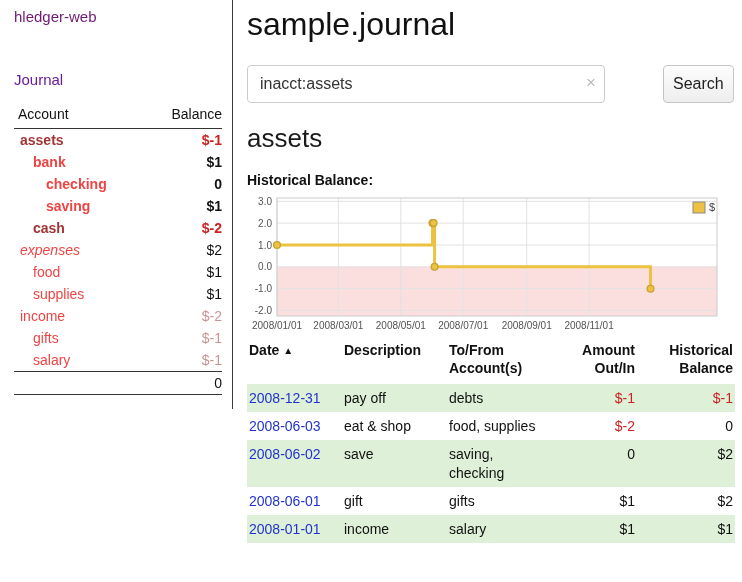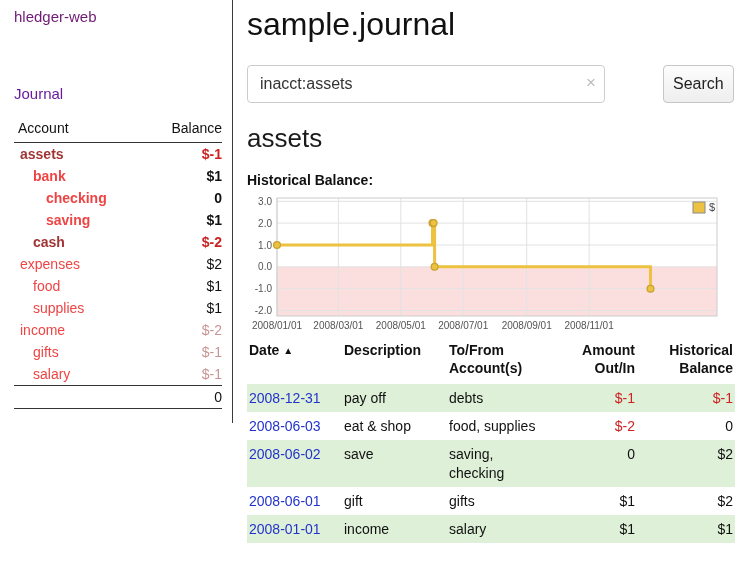--- a/index.html
+++ b/index.html
@@ -11,21 +11,21 @@
   .app { display:flex; align-items:flex-start; width:742px; height:582px; }
 
   
   .sidebar {
     width:233px; flex:none;
     padding:8px 10px 14px 14px;
     border-right:1px solid #3a3a3a;
   }
   .sidebar a { text-decoration:none; }
   .app-title { display:block; color:#701a75; font-size:15px; }
-  .journal-link { display:block; margin-top:60px; color:#6a1b9a; font-size:15px; }
+  .journal-link { display:block; margin-top:46px; color:#6a1b9a; font-size:15px; }
   table.accounts { width:208px; margin-top:16px; border-collapse:collapse; font-size:14px; }
   .accounts th { font-weight:400; text-align:left; font-size:14px; padding:2px 0 6px 4px; border-bottom:1px solid #333; }
   .accounts th.bal { text-align:right; padding-right:0; }
   .accounts td { padding:3px 0; white-space:nowrap; }
   .accounts td.bal { text-align:right; }
   .accounts tfoot td { border-top:1px solid #333; border-bottom:1px solid #333; padding:3px 0; }
   .acct.purple { color:#ef4444; }
   .acct.maroon { color:#a03535; }
   .bal.black { color:#111; }
   .bal.red { color:#cc2222; }
@@ -102,21 +102,21 @@
           </tr>
           <tr>
             <td style="padding-left: 32px;"><a href="#" class="acct purple b">saving</a></td>
             <td class="bal black b">$1</td>
           </tr>
           <tr>
             <td style="padding-left: 19px;"><a href="#" class="acct maroon b">cash</a></td>
             <td class="bal red b">$-2</td>
           </tr>
           <tr>
-            <td style="padding-left: 6px;"><a href="#" class="acct purple">expenses</a></td>
+            <td style="padding-left: 6px; font-style: italic;"><a href="#" class="acct purple">expenses</a></td>
             <td class="bal black">$2</td>
           </tr>
           <tr>
             <td style="padding-left: 19px;"><a href="#" class="acct purple">food</a></td>
             <td class="bal black">$1</td>
           </tr>
           <tr>
             <td style="padding-left: 19px;"><a href="#" class="acct purple">supplies</a></td>
             <td class="bal black">$1</td>
           </tr>

